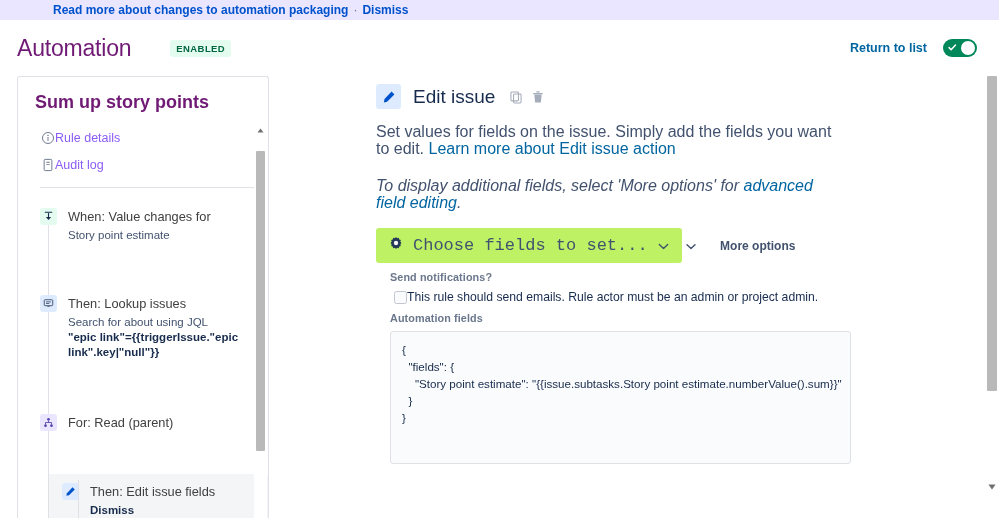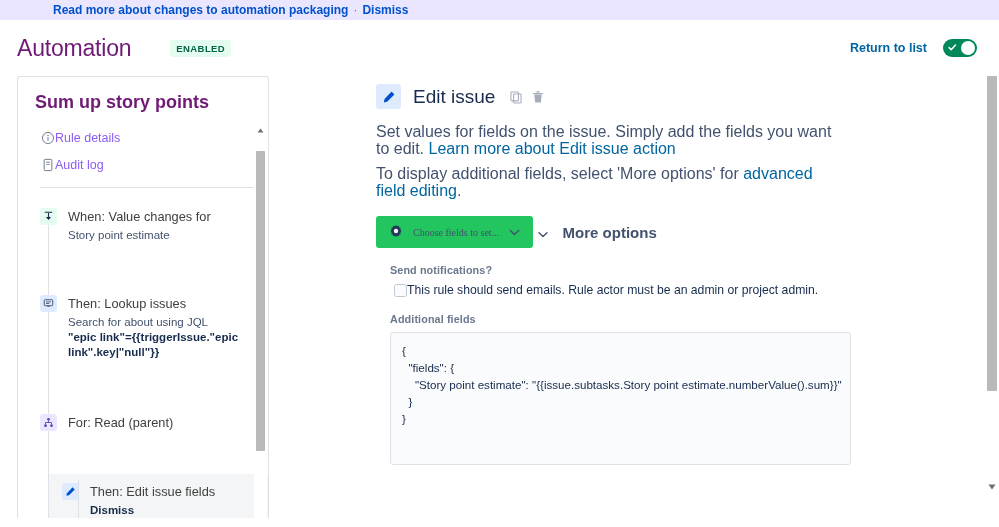--- a/index.html
+++ b/index.html
@@ -246,49 +246,49 @@
   .head-actions span { cursor: pointer; display:flex; }
 
   .main-desc {
     font-size: 16px;
     line-height: 17px;
     color: #42526e;
     margin-top: 14px;
     max-width: 470px;
   }
   .main-desc a { color: #0065a0; text-decoration: none; cursor: pointer; }
-  .main-desc.second { margin-top: 8px; }
+  .main-desc.second { margin-top: 20px; font-style: italic; }
 
   .choose-btn {
     margin-top: 17px;
     display: inline-flex;
     align-items: center;
     gap: 10px;
-    background: #22c55e;
+    background: #bef264;
     border: none;
     border-radius: 3px;
     padding: 8px 13px 8px 13px;
-    font-size: 10px;
+    font-size: 17px;
     color: #42526e;
-    font-family: Liberation Serif, serif;
+    font-family: Liberation Mono, monospace;
     cursor: pointer;
   }
 
   .more-options {
     margin-top: 22px;
     display: inline-flex;
     align-items: center;
-    gap: 15px;
-    font-size: 15px;
+    gap: 24px;
+    font-size: 12px;
     font-weight: 600;
     color: #42526e;
     cursor: pointer;
   }
 
-  .field-block { margin-top: 16px; padding-left: 14px; }
+  .field-block { margin-top: 8px; padding-left: 14px; }
   .field-label {
     font-size: 10.8px;
     font-weight: 600;
     color: #6b778c;
     letter-spacing: 0.1px;
   }
   .check-row {
     display: flex;
     align-items: center;
     margin-top: 7px;
@@ -533,21 +533,21 @@
 
     <div class="field-block">
       <div class="field-label">Send notifications?</div>
       <div class="check-row">
         <span class="checkbox"></span>
         <span class="check-label">This rule should send emails. Rule actor must be an admin or project admin.</span>
       </div>
     </div>
 
     <div class="field-block">
-      <div class="field-label">Additional fields</div>
+      <div class="field-label">Automation fields</div>
       <textarea class="code-area" spellcheck="false" style="">{
   "fields": {
     "Story point estimate": "{{issue.subtasks.Story point estimate.numberValue().sum}}"
   }
 }</textarea>
     </div>
 
     
     <div class="page-sb">
       <div class="page-sb-thumb"></div>

